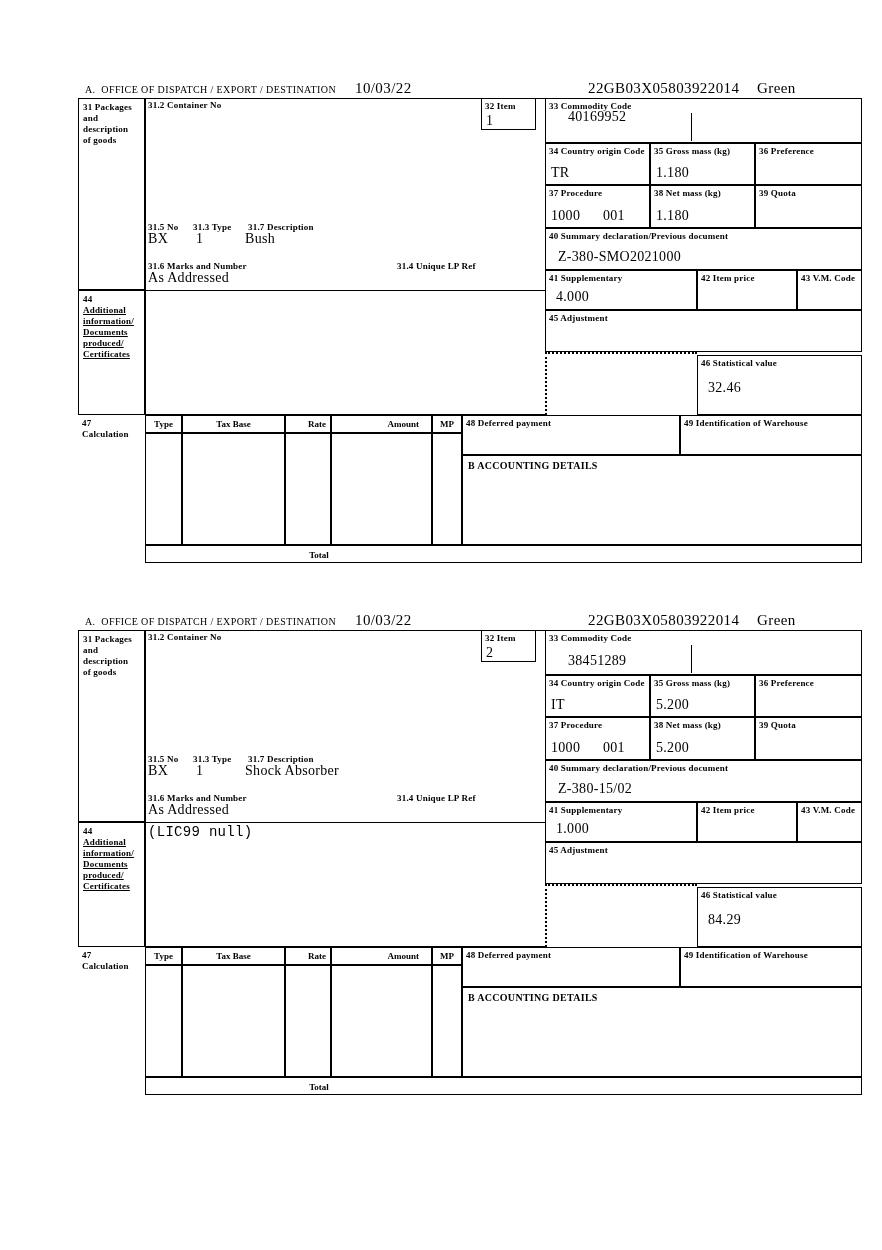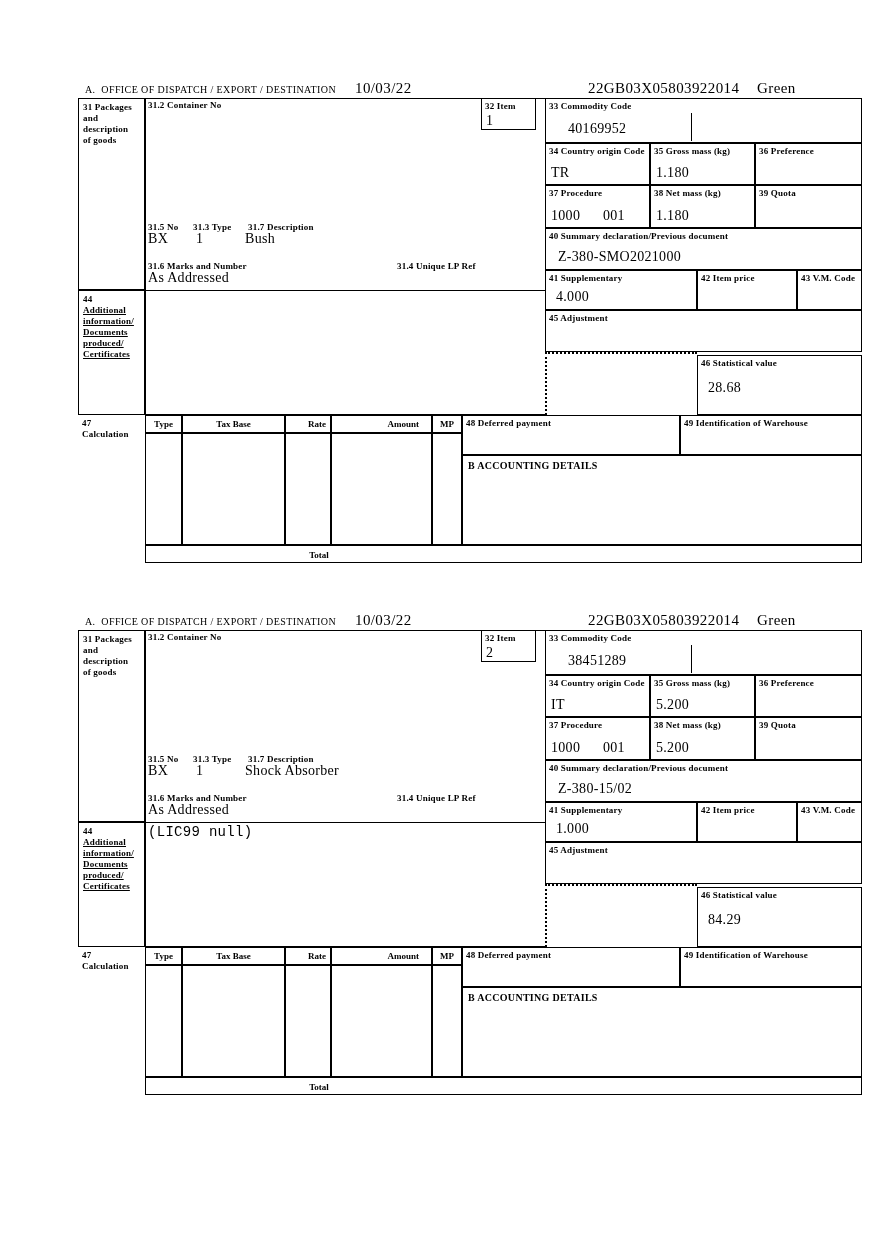--- a/index.html
+++ b/index.html
@@ -67,21 +67,21 @@
 
   <span class="abs lbl" style="left:148px; top:183px;">31.6 Marks and Number</span>
   <span class="abs lbl" style="left:397px; top:183px;">31.4 Unique LP Ref</span>
   <span class="abs val" style="left:148px; top:192px;">As Addressed</span>
 
   <div class="abs" style="left:145px; top:212px; width:400px; height:0; border-top:1px solid #000;"></div>
   <span class="abs val" style="left:148px; top:215px;"></span>
 
   <div class="bx cell" style="left:545px; top:20px; width:317px; height:45px;">
     <span class="lbl">33 Commodity Code</span>
-    <span class="val" style="left:22px; bottom:6px;">40169952</span>
+    <span class="val" style="left:22px; bottom:18px;">40169952</span>
     <div style="position:absolute; left:145px; top:14px; width:1px; height:28px; background:#000;"></div>
   </div>
 
   <div class="bx cell" style="left:545px; top:65px; width:105px; height:42px;">
     <span class="lbl">34 Country origin Code</span>
     <span class="val" style="left:5px; bottom:4px;">TR</span>
   </div>
   <div class="bx cell" style="left:650px; top:65px; width:105px; height:42px;">
     <span class="lbl">35 Gross mass (kg)</span>
     <span class="val" style="left:5px; bottom:4px;">1.180</span>
@@ -119,21 +119,21 @@
     <span class="lbl">43 V.M. Code</span>
   </div>
 
   <div class="bx cell" style="left:545px; top:232px; width:317px; height:42px;">
     <span class="lbl">45 Adjustment</span>
   </div>
 
   <div class="abs dotted" style="left:545px; top:274px; width:152px; height:63px;"></div>
   <div class="bx cell" style="left:697px; top:277px; width:165px; height:60px;">
     <span class="lbl">46 Statistical value</span>
-    <span class="val" style="left:10px; top:24px; bottom:auto;">28.68</span>
+    <span class="val" style="left:10px; top:24px; bottom:auto;">32.46</span>
   </div>
 
   <span class="abs lbl" style="left:82px; top:340px;">47</span>
   <span class="abs lbl" style="left:82px; top:351px;">Calculation</span>
 
   <div class="bx hdrcell tc" style="left:145px; top:337px; width:37px; height:18px;">Type</div>
   <div class="bx hdrcell tc" style="left:182px; top:337px; width:103px; height:18px;">Tax Base</div>
   <div class="bx hdrcell tr" style="left:285px; top:337px; width:46px; height:18px; padding-right:4px;">Rate</div>
   <div class="bx hdrcell tr" style="left:331px; top:337px; width:101px; height:18px; padding-right:12px;">Amount</div>
   <div class="bx hdrcell tc" style="left:432px; top:337px; width:30px; height:18px;">MP</div>

